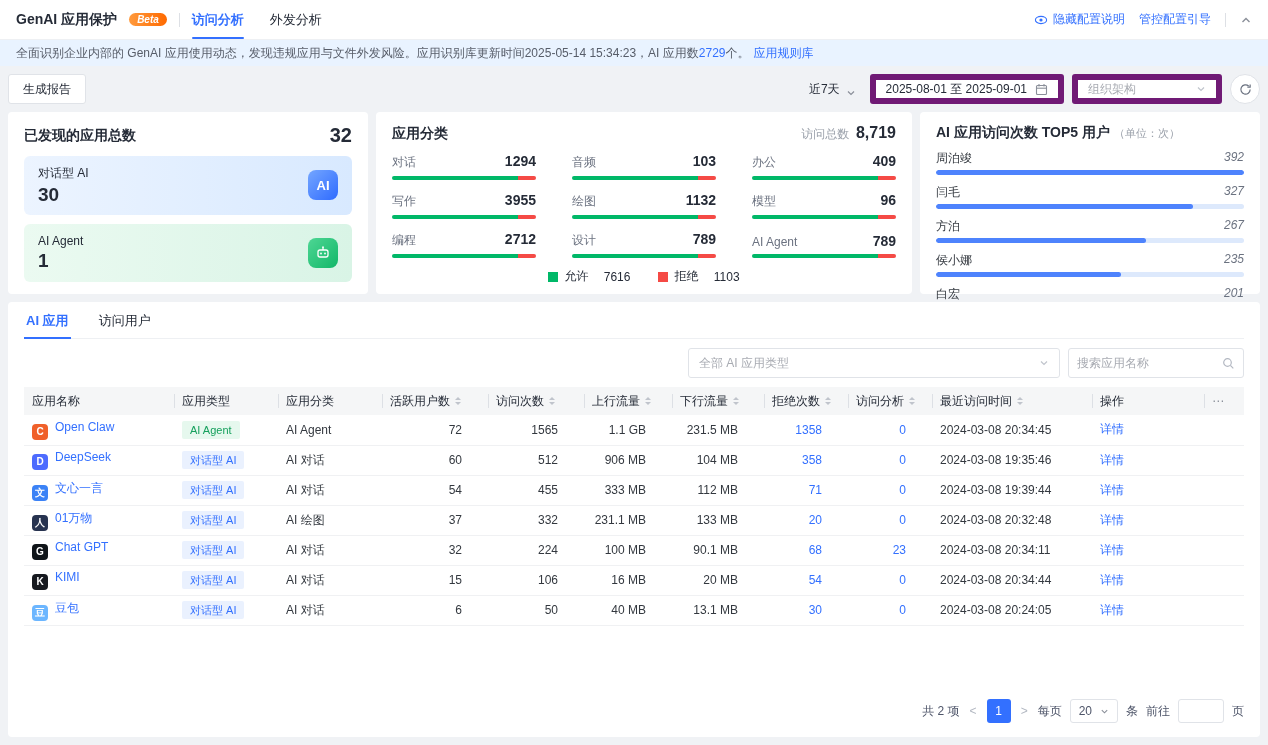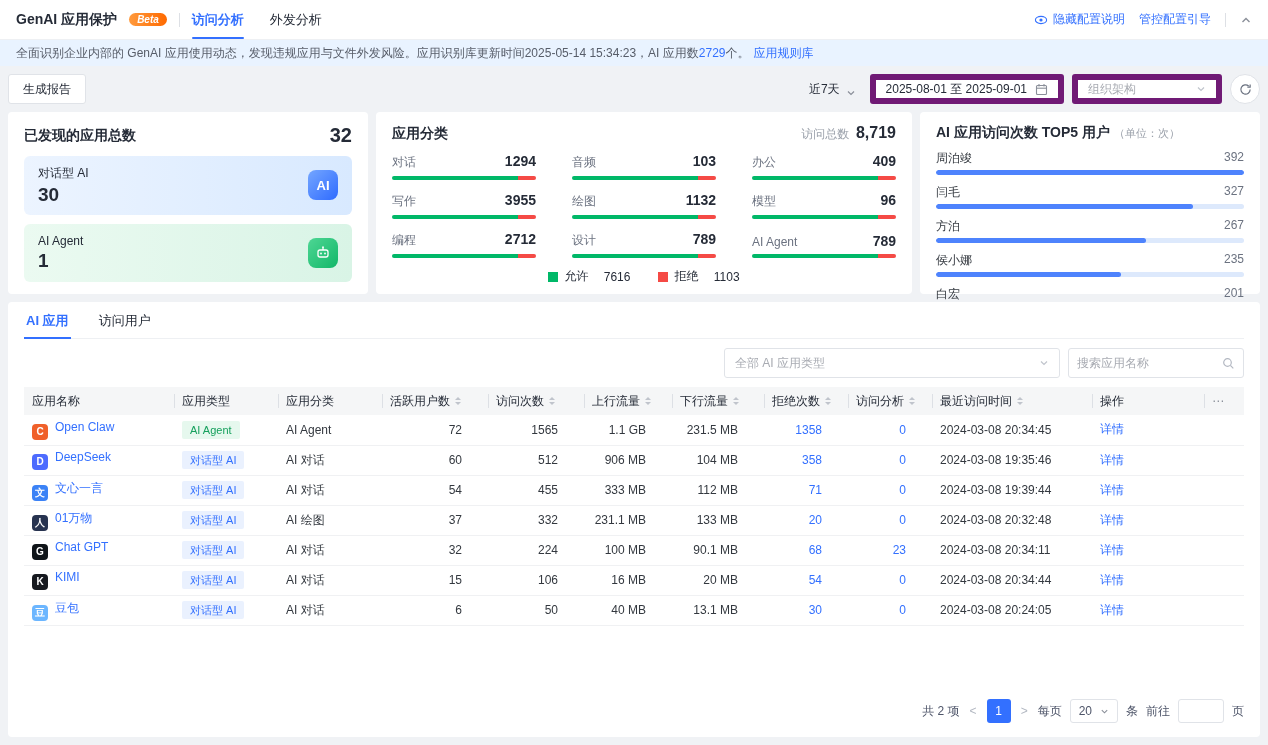--- a/index.html
+++ b/index.html
@@ -68,32 +68,32 @@
   .legend-item { display: inline-flex; align-items: center; gap: 6px; }
   .swatch { width: 10px; height: 10px; display: inline-block; }
   .swatch.green { background: #00b868; }
   .swatch.red { background: #f54a45; }
 
   .card-top5 { width: 340px; display: flex; flex-direction: column; }
   .top5-list { margin-top: 8px; }
   .top5-row + .top5-row { margin-top: 9px; }
   .top5-head { display: flex; justify-content: space-between; margin-bottom: 3px; }
   .top5-name { color: #33383f; }
-  .top5-value { color: #6b7280; }
+  .top5-value { color: #6b7280; font-style: italic; }
   .top5-bar { height: 5px; border-radius: 3px; background: #dde9fc; overflow: hidden; }
   .top5-fill { height: 100%; border-radius: 3px; background: #4e83fd; }
 
   
   .table-panel { background: #fff; border-radius: 4px; flex: 1; min-height: 0; padding: 0 16px; display: flex; flex-direction: column; overflow: hidden; }
   .panel-tabs { display: flex; gap: 26px; border-bottom: 1px solid #eef0f3; flex: 0 0 auto; }
   .panel-tab { padding: 10px 2px 8px; font-size: 13px; cursor: pointer; position: relative; }
   .panel-tab.active { color: #3370ff; font-weight: bold; }
   .panel-tab.active::after { content: ""; position: absolute; left: 0; right: 0; bottom: -1px; height: 2px; background: #3370ff; }
   .filters { display: flex; justify-content: flex-end; gap: 8px; margin: 9px 0; flex: 0 0 auto; }
-  .filter-select { width: 336px; height: 30px; border: 1px solid #e0e3e8; border-radius: 3px; display: flex; align-items: center; justify-content: space-between; padding: 0 10px; color: #a8abb2; cursor: pointer; }
+  .filter-select { width: 372px; height: 30px; border: 1px solid #e0e3e8; border-radius: 3px; display: flex; align-items: center; justify-content: space-between; padding: 0 10px; color: #a8abb2; cursor: pointer; }
   .search-box { width: 176px; height: 30px; border: 1px solid #e0e3e8; border-radius: 3px; display: flex; align-items: center; padding: 0 8px; }
   .search-box input { border: 0; outline: 0; flex: 1; font-size: 12px; font-family: inherit; color: #0369a1; min-width: 0; }
   .search-box input::placeholder { color: #a8abb2; }
 
   table { width: 100%; border-collapse: collapse; table-layout: fixed; font-size: 12px; flex: 0 0 auto; }
   thead th { background: #f5f6f7; height: 28px; font-weight: normal; color: #252b37; text-align: left; padding: 0 8px; position: relative; white-space: nowrap; overflow: hidden; }
   thead th + th::before { content: ""; position: absolute; left: 0; top: 7px; bottom: 7px; width: 1px; background: #dde0e5; }
   tbody td { height: 30px; border-bottom: 1px solid #f0f1f3; padding: 0 8px; white-space: nowrap; overflow: hidden; color: #33383f; }
   td.num, th.num-h { text-align: right; }
   td.num { padding-right: 26px; }

